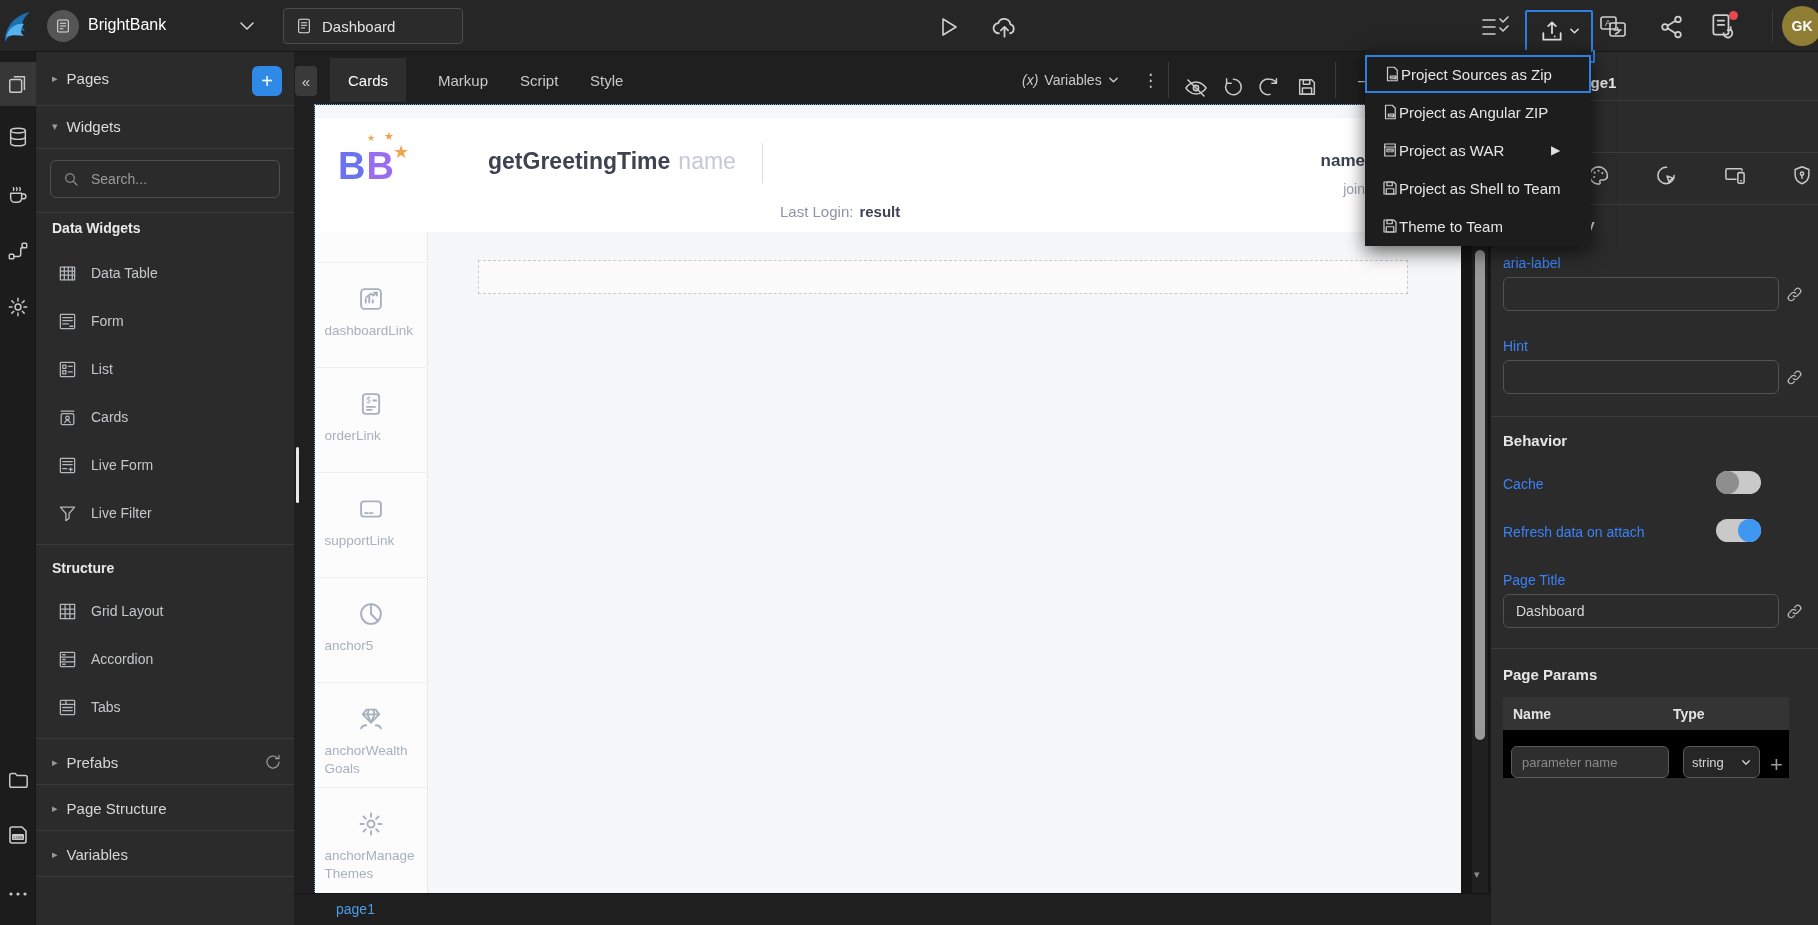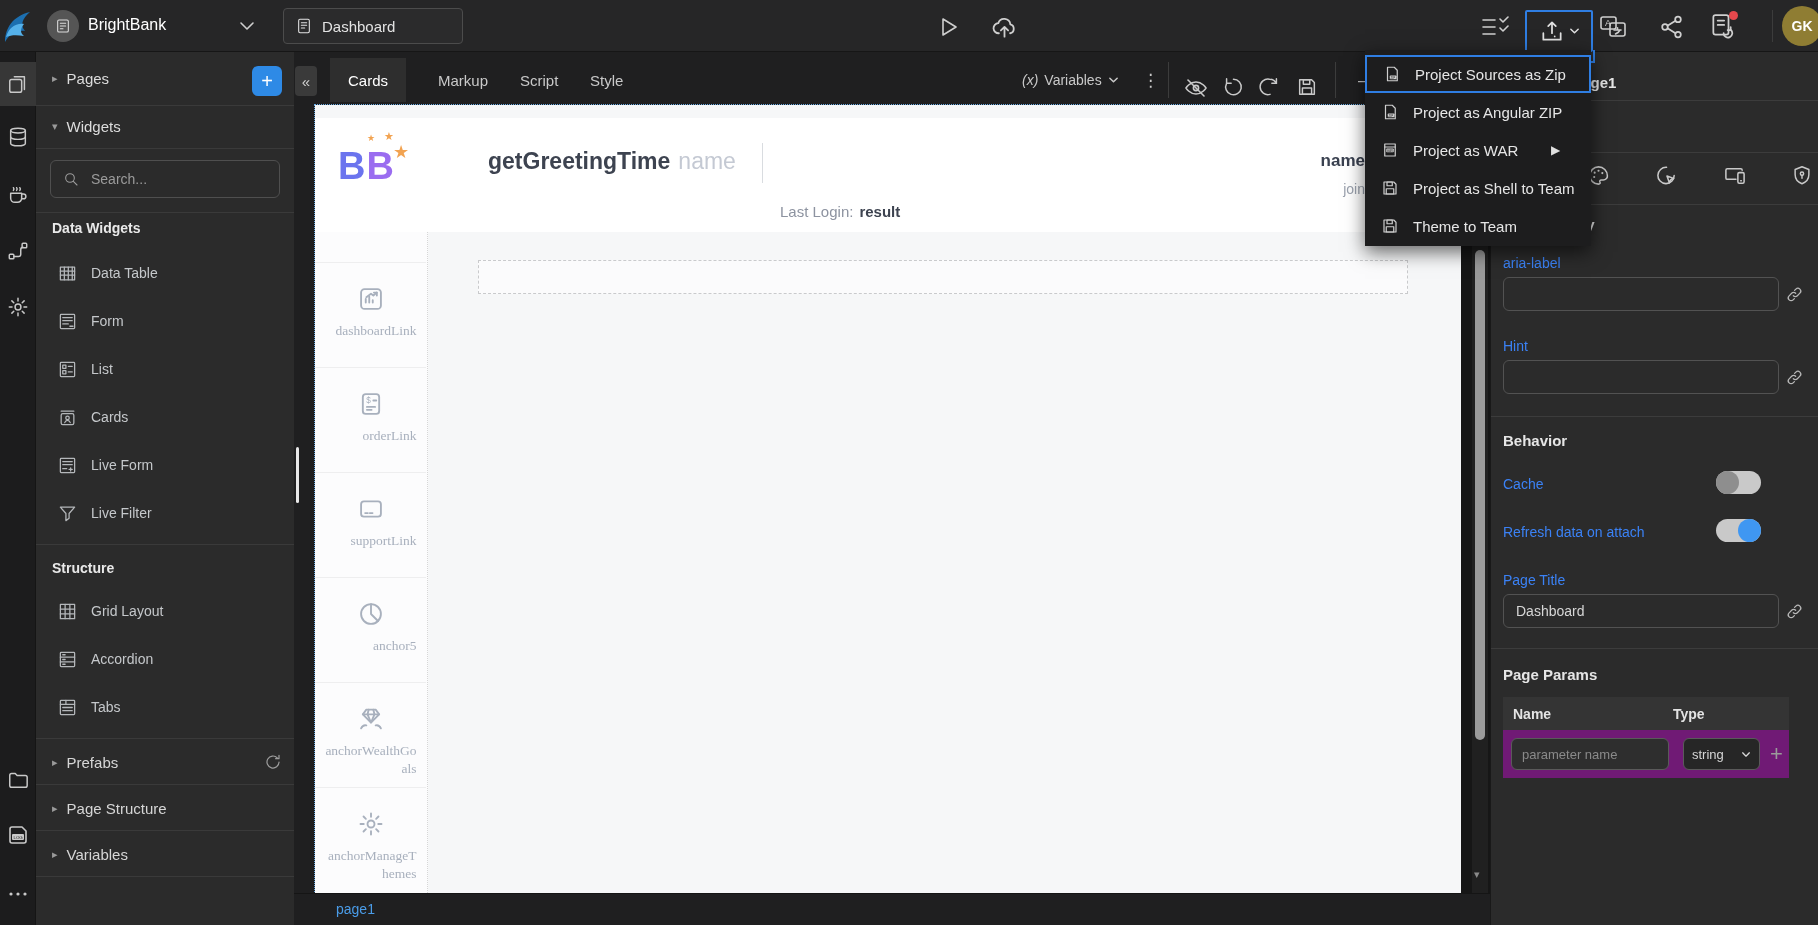--- a/index.html
+++ b/index.html
@@ -60,21 +60,21 @@
   .vdiv{position:absolute;top:62px;height:36px;border-left:1px solid #3c3c3c;}
 
   
   #canvas{left:315px;top:105px;width:1146px;height:788px;background:#f6f7f8;outline:1px dotted #69a9e0;}
   #page-bar{left:315px;top:105px;width:1146px;height:13px;background:#2e8ee6;color:#fff;font-size:10px;
             display:flex;align-items:center;padding-left:6px;}
   #cv-header{position:absolute;left:0;top:13px;width:1146px;height:114px;background:#fff;}
   #cv-nav{position:absolute;left:0;top:127px;width:112px;height:661px;background:#fcfcfd;border-right:1px dotted #d6d6d6;}
   .nav-item{position:absolute;left:0;width:111px;display:flex;flex-direction:column;align-items:center;gap:9px;
             color:#a8b0bd;border-top:1px solid #eeeeef;padding-top:22px;box-sizing:border-box;}
-  .nav-item .lbl{font-size:13.5px;text-align:right;width:92px;word-break:break-all;line-height:1.35;font-family:Liberation Serif, serif;}
+  .nav-item .lbl{font-size:13.5px;text-align:left;width:92px;word-break:break-all;line-height:1.35;}
   #cv-placeholder{position:absolute;left:163px;top:155px;width:928px;height:32px;border:1px dashed #c9cacc;background:#fbfbfc;}
   #bb-logo{position:absolute;left:23px;top:27px;font-size:38px;font-weight:bold;letter-spacing:1px;}
   #bb-logo .b1{color:#6b74ee;} #bb-logo .b2{color:#9a6cf0;}
   .star{position:absolute;color:#f2a351;}
   #greet{position:absolute;left:173px;top:30px;font-size:23px;font-weight:bold;color:#3d4350;}
   #greet .arg{font-weight:normal;color:#c4c9d3;margin-left:8px;}
   #hdr-vdiv{position:absolute;left:447px;top:25px;height:40px;border-left:1px solid #d9dce0;}
   #lastlogin{position:absolute;left:465px;top:37px;font-size:15px;color:#8d93a0;margin-top:48px;}
   #lastlogin b{color:#3d4350;margin-left:6px;}
   #hdr-name{position:absolute;left:940px;top:33px;width:110px;text-align:right;font-size:17px;font-weight:bold;color:#3a4150;}
@@ -100,31 +100,31 @@
             background:#2b2b2b;color:#d6d6d6;font-size:14px;padding:0 12px;outline:none;box-sizing:border-box;}
   .rp-input::placeholder{color:#8a8a8a;}
   .link-ic{position:absolute;left:294px;color:#b8b8b8;}
   .rp-icon{position:absolute;top:112px;color:#c9c9c9;}
   .toggle{position:absolute;left:225px;width:45px;height:23px;border-radius:12px;background:#c9c9c9;}
   .toggle .knob{position:absolute;top:0;width:23px;height:23px;border-radius:50%;}
   .toggle.off .knob{left:0;background:#8e8e8e;}
   .toggle.on .knob{right:0;background:#3f97f2;}
   #pp-table{position:absolute;left:12px;top:645px;width:286px;}
   #pp-head{display:flex;height:33px;background:#343434;align-items:center;font-size:14px;font-weight:bold;color:#e3e3e3;}
-  #pp-row{display:flex;height:48px;background:#701a75;align-items:center;}
+  #pp-row{display:flex;height:48px;background:#000000;align-items:flex-end;}
   #pp-param{margin-left:8px;width:158px;height:32px;border:1px solid #5a5a5a;border-radius:6px;background:#2e2e2e;
             color:#d6d6d6;font-size:13px;padding:0 10px;outline:none;box-sizing:border-box;}
   #pp-param::placeholder{color:#8a8a8a;}
   #pp-select{margin-left:14px;width:77px;height:32px;border:1px solid #5a5a5a;border-radius:6px;background:#262626;
              color:#d6d6d6;font-size:13px;display:flex;align-items:center;justify-content:space-between;padding:0 8px;box-sizing:border-box;}
   #pp-add{margin-left:10px;color:#9a9a9a;font-size:22px;}
 
   
   #export-menu{left:1365px;top:50px;width:226px;height:196px;background:#1d1d1e;box-shadow:0 6px 18px rgba(0,0,0,.6);}
-  .menu-item{position:absolute;left:0;width:226px;height:38px;display:flex;align-items:center;gap:14px;
+  .menu-item{position:absolute;left:0;width:226px;height:38px;display:flex;align-items:center;
              padding-left:16px;color:#e6e6e6;font-size:15px;box-sizing:border-box;}
   .menu-item svg{color:#cfcfcf;}
   .menu-item.hl{border:2px solid #2f7ee3;}
   #menu-notch{left:1522px;top:50px;width:73px;height:13px;border:2px solid #2f7ee3;border-top:none;}
   .subarrow{position:absolute;left:186px;color:#e0e0e0;font-size:12px;}
 </style>
 </head>
 <body>
 
 <div id="topbar" class="abs">

